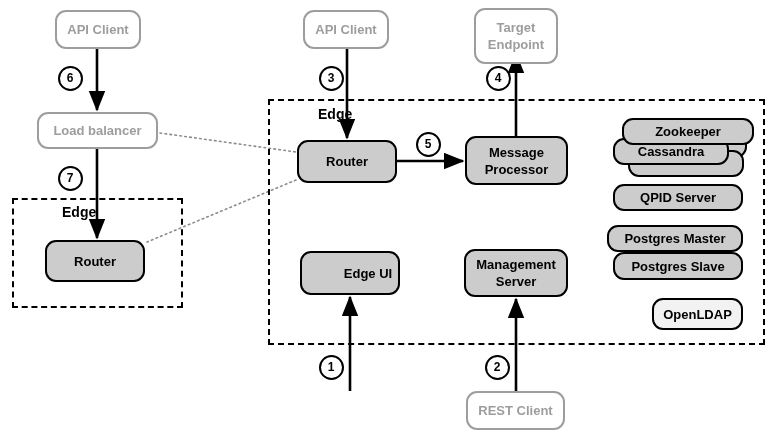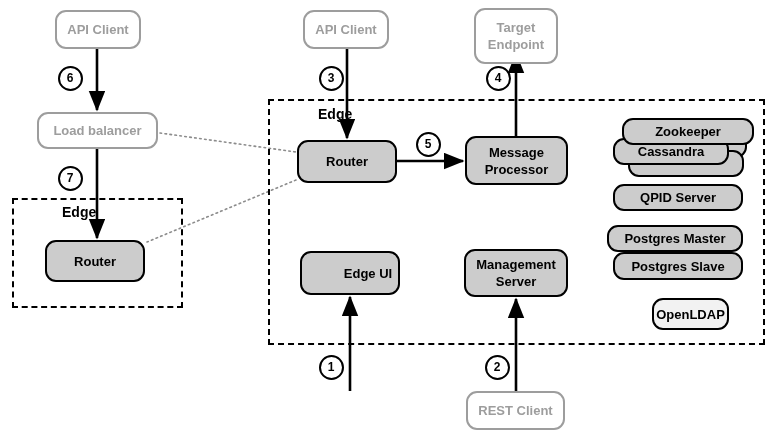--- a/index.html
+++ b/index.html
@@ -193,21 +193,21 @@
   </div>
 
   <div class="node" style="left:588px; top:225px; width:136px; height:27px; z-index:5;margin-left:19px;">
     <span class="lbl">Postgres Master</span>
   </div>
 
   <div class="node" style="left:613px; top:252px; width:130px; height:28px; z-index:4;">
     <span class="lbl">Postgres Slave</span>
   </div>
 
-  <div class="node light" style="left:652px; top:298px; width:77px; height:32px;">
+  <div class="node light" style="left:652px; top:298px; width:91px; height:32px;">
     <span class="lbl">OpenLDAP</span>
   </div>
 
 
   <div class="node ext" style="left:466px; top:391px; width:99px; height:39px;">
     <span class="lbl">REST Client</span>
   </div>
 
   <div class="step" style="left:318.5px; top:354.5px;">
     <span>1</span>

